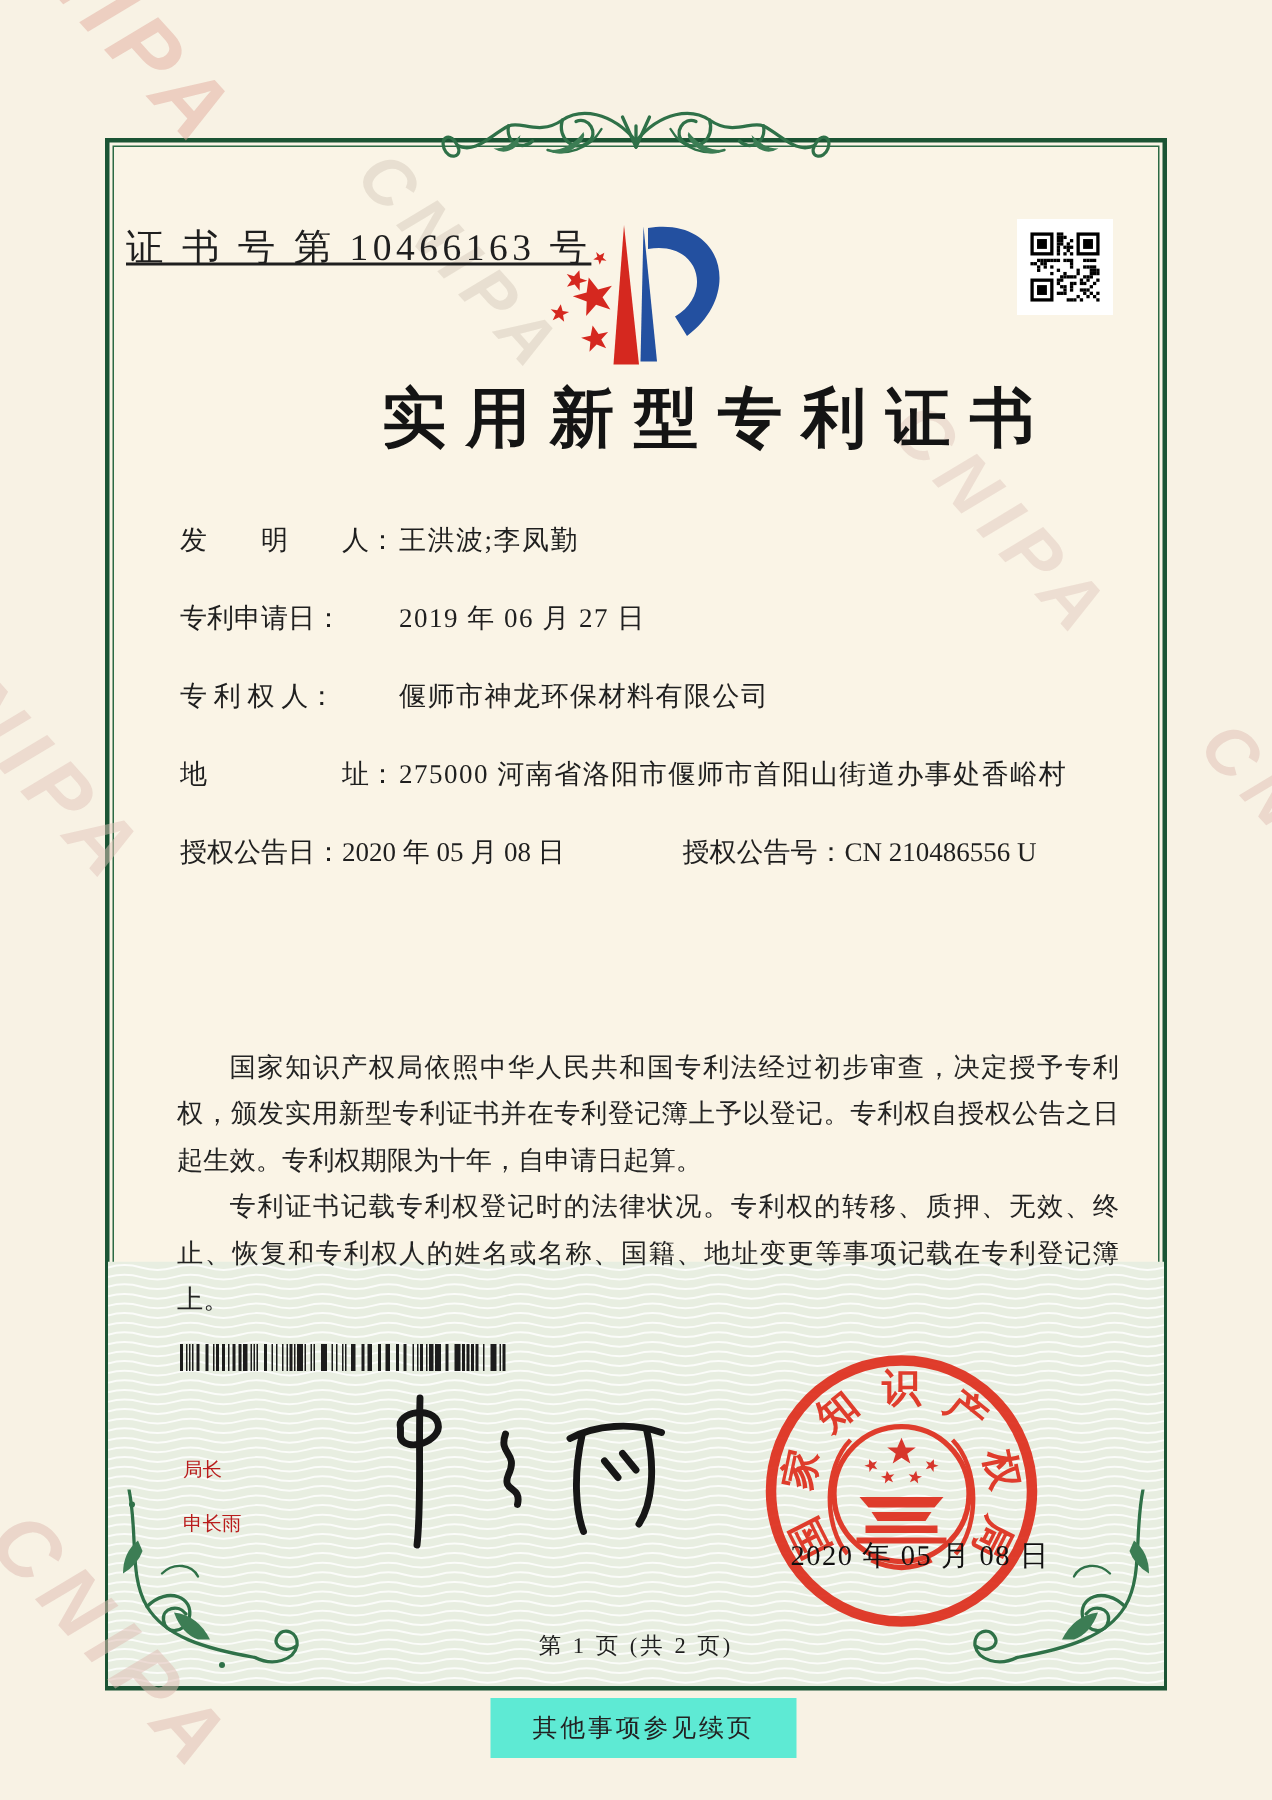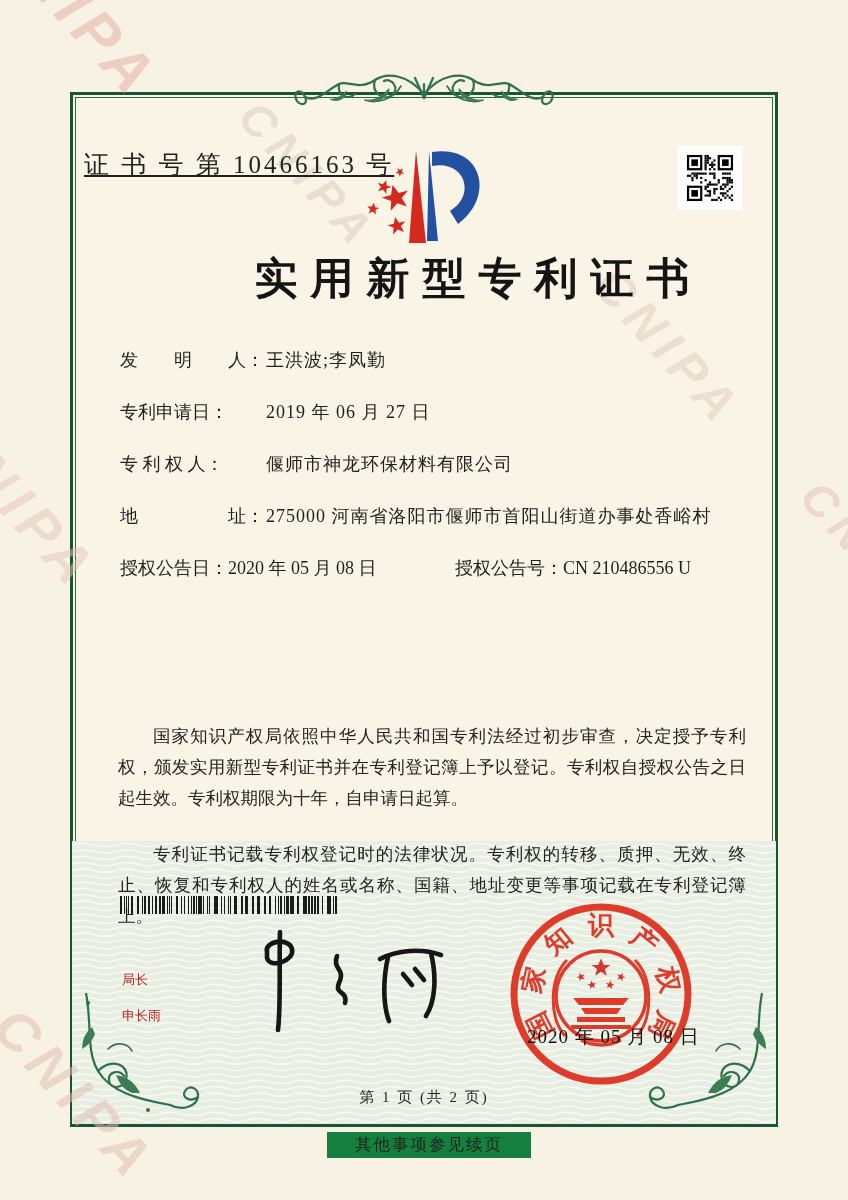--- a/index.html
+++ b/index.html
@@ -54,40 +54,40 @@
   }
   .fields { position:absolute; left:120px; top:348px; width:636px; z-index:2; }
   .field-row { height:52px; font-size:18px; white-space:nowrap; }
   .flabel { display:inline-block; min-width:146px; }
   .fvalue { letter-spacing:1px; }
   .grant .pair1 { display:inline-block; width:335px;font-family:Liberation Serif, serif; }
   .paras {
     position:absolute; left:118px; top:696px; width:628px; z-index:2;
     font-size:17.5px; line-height:31px; text-align:justify; color:#232323;
   }
-  .paras p { text-indent:2em;margin-top:25px; }
+  .paras p { text-indent:2em; }
   .barcode { position:absolute; left:120px; top:896px; z-index:2; }
   .signoff {
     position:absolute; left:122px; top:962px; z-index:2;
     font-family:"Liberation Sans","DejaVu Sans",sans-serif;
     font-size:13px; line-height:36px; color:#b91c1c;
   }
   .signature { position:absolute; left:245px; top:928px; z-index:3; }
   .seal { position:absolute; left:505px; top:898px; z-index:2; }
   .seal-date {
     position:absolute; left:527px; top:1024px; z-index:3;
     font-size:19px; letter-spacing:1px; color:#111;
   }
   .page-footer {
     position:absolute; left:70px; top:1088px; width:708px; z-index:2;
     text-align:center; font-size:15px; letter-spacing:2px;
   }
   .cont-note {
-    position:absolute; left:327px; top:1132px; width:204px; height:26px; z-index:2;
-    background:#15803d; display:flex; align-items:center; justify-content:center;
+    position:absolute; left:327px; top:1132px; width:204px; height:40px; z-index:2;
+    background:#5eead4; display:flex; align-items:center; justify-content:center;
     font-size:16.5px; letter-spacing:2px; color:#222;
   }
 </style>
 </head>
 <body>
 
 <div class="wm wm1">CNIPA</div>
 <div class="wm wm2">CNIPA</div>
 <div class="wm wm3">CNIPA</div>
 <div class="wm wm4">CNIPA</div>

